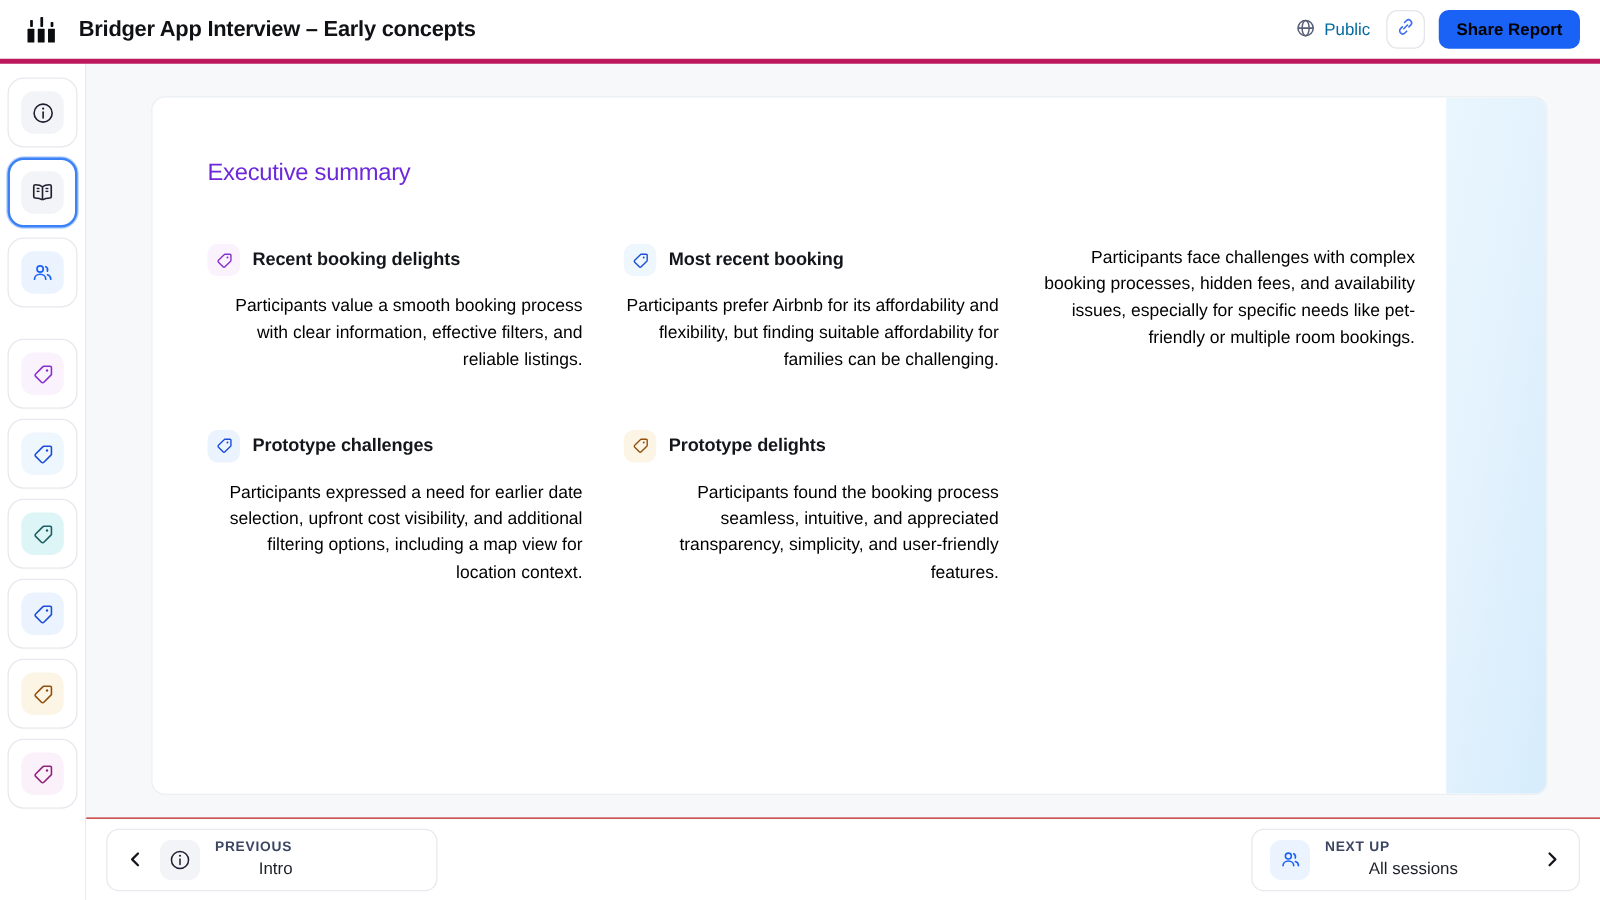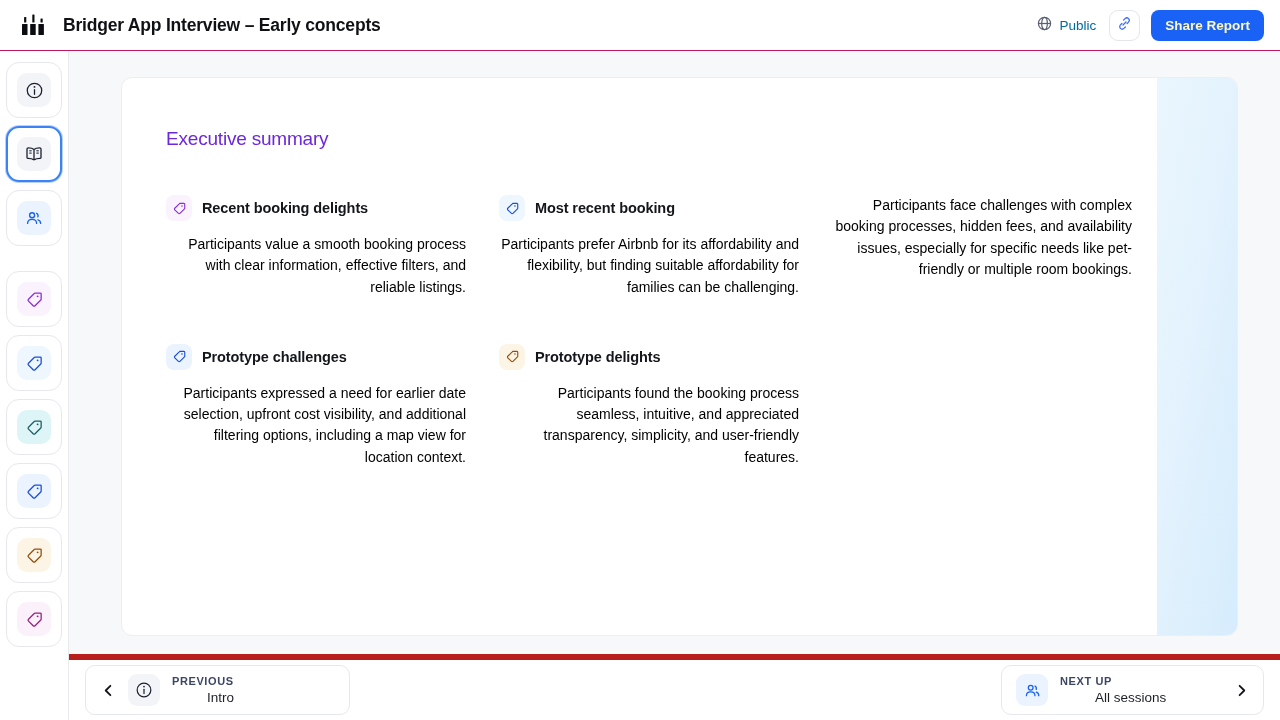--- a/index.html
+++ b/index.html
@@ -13,21 +13,21 @@
     -webkit-font-smoothing: antialiased;
   }
 
   
   .topbar {
     position: absolute;
     top: 0; left: 0;
     width: 1280px;
     height: 51px;
     background: #ffffff;
-    border-bottom: 1px solid #be185d;
+    border-bottom: 4px solid #be185d;
     display: flex;
     align-items: center;
     padding: 0 16px 0 18px;
     z-index: 5;
   }
   .brand-logo {
     width: 30px; height: 30px;
     display: flex; align-items: center; justify-content: center;
     flex: 0 0 auto;
   }
@@ -59,21 +59,21 @@
     border: 1px solid #e4e6ec;
     border-radius: 9px;
     background: #fff;
     display: flex;
     align-items: center;
     justify-content: center;
   }
   .share-btn {
     height: 31px;
     background: #1a62f5;
-    color: #fef9c3;
+    color: #000000;
     font-size: 13.5px;
     font-weight: bold;
     border: none;
     border-radius: 8px;
     padding: 0 14px;
     display: flex;
     align-items: center;
     cursor: pointer;
     font-family: "Liberation Sans", sans-serif;
   }
@@ -187,21 +187,21 @@
     color: #000000;
   }
 
   
   .footer {
     position: absolute;
     left: 69px; top: 654px;
     width: 1211px;
     height: 66px;
     background: #ffffff;
-    border-top: 6px solid #b91c1c;
+    border-top: 1px solid #b91c1c;
     display: flex;
     align-items: center;
     justify-content: space-between;
     padding: 0 16px;
     z-index: 4;
   }
   .nav-pill {
     height: 50px;
     border: 1px solid #e7e8ee;
     border-radius: 10px;

